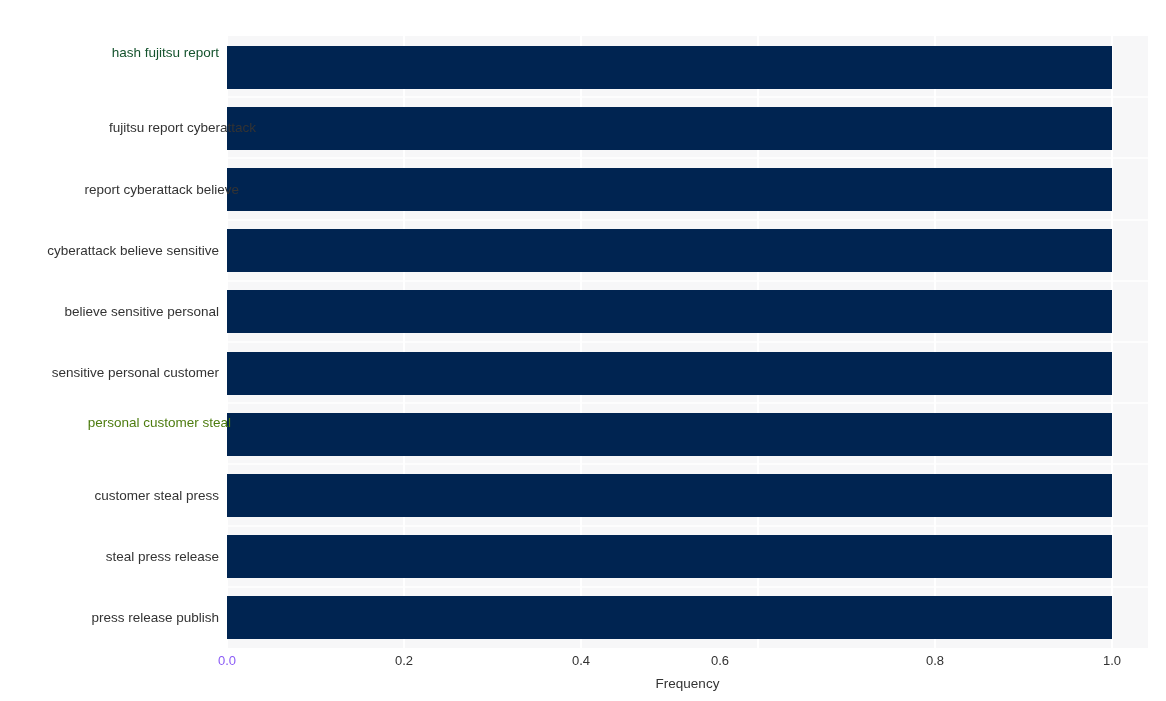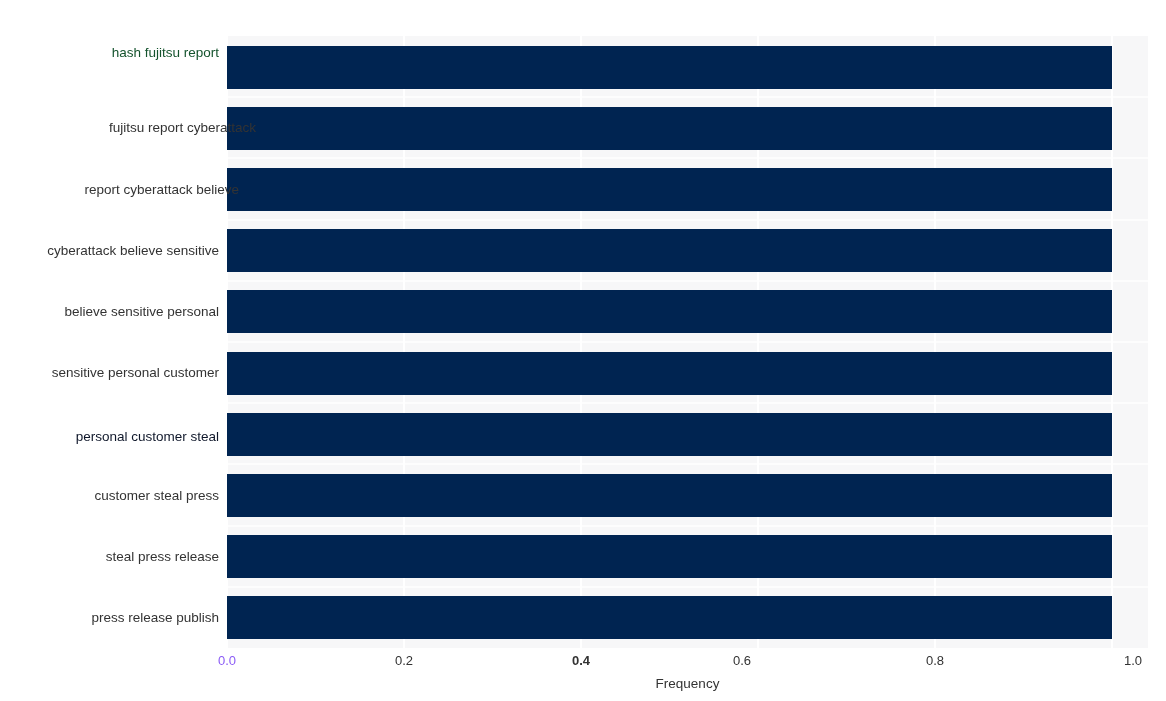--- a/index.html
+++ b/index.html
@@ -142,29 +142,29 @@
       </div>
   </div>
 
   <div id="ytick-layer">
       <div class="ytick-wrap" style="top: 45px; color: #14532d;">hash fujitsu report</div>
       <div class="ytick-wrap" style="top: 120.3px; color: rgb(51, 51, 51); padding-left: 37px;">fujitsu report cyberattack</div>
       <div class="ytick-wrap" style="top: 181.5px; color: rgb(51, 51, 51); margin-left: 20px;">report cyberattack believe</div>
       <div class="ytick-wrap" style="top: 242.7px; color: rgb(51, 51, 51);">cyberattack believe sensitive</div>
       <div class="ytick-wrap" style="top: 303.9px; color: rgb(51, 51, 51);">believe sensitive personal</div>
       <div class="ytick-wrap" style="top: 365.1px; color: rgb(51, 51, 51);">sensitive personal customer</div>
-      <div class="ytick-wrap" style="top: 429px; color: #0f172a;">personal customer steal</div>
+      <div class="ytick-wrap" style="top: 415px; color: #4d7c0f; padding-left: 12px;">personal customer steal</div>
       <div class="ytick-wrap" style="top: 487.5px; color: rgb(51, 51, 51);">customer steal press</div>
       <div class="ytick-wrap" style="top: 548.7px; color: rgb(51, 51, 51);">steal press release</div>
       <div class="ytick-wrap" style="top: 609.9px; color: rgb(51, 51, 51);">press release publish</div>
     </div>
   <div id="xtick-layer">
       <div class="xtick" style="left: 227px; color: #8b5cf6;">0.0</div>
       <div class="xtick" style="left: 404px; color: rgb(51, 51, 51);">0.2</div>
-      <div class="xtick" style="left: 581px; color: rgb(51, 51, 51); font-weight: bold;">0.4</div>
-      <div class="xtick" style="left: 742px; color: rgb(51, 51, 51);">0.6</div>
+      <div class="xtick" style="left: 581px; color: rgb(51, 51, 51);">0.4</div>
+      <div class="xtick" style="left: 720px; color: rgb(51, 51, 51);">0.6</div>
       <div class="xtick" style="left: 935px; color: rgb(51, 51, 51);">0.8</div>
-      <div class="xtick" style="left: 1112px; color: rgb(51, 51, 51); text-align: right;">1.0</div>
+      <div class="xtick" style="left: 1112px; color: rgb(51, 51, 51);">1.0</div>
     </div>
 
   <div id="xaxis-label">Frequency</div>
 
 </div>
 
 </body></html>

